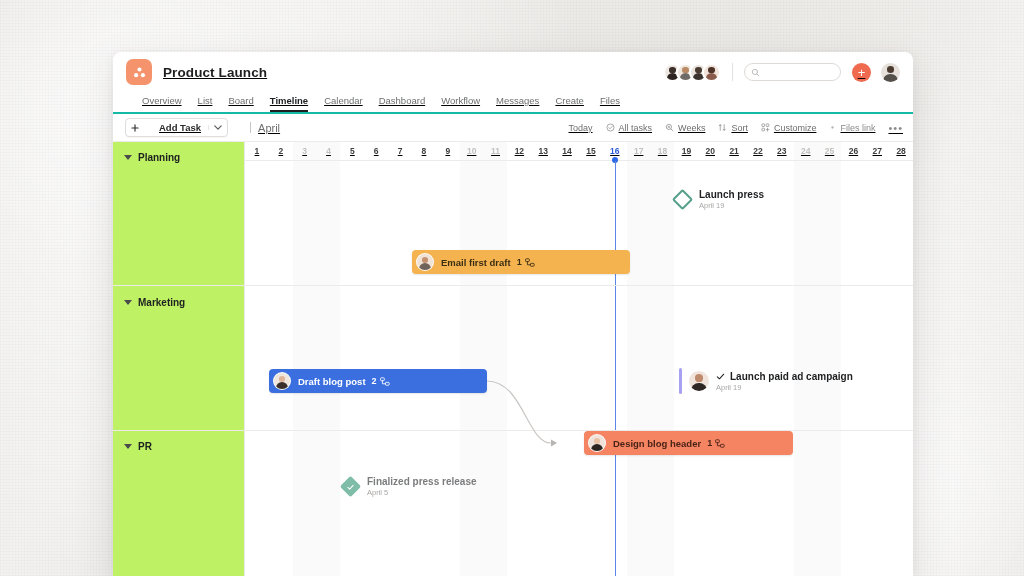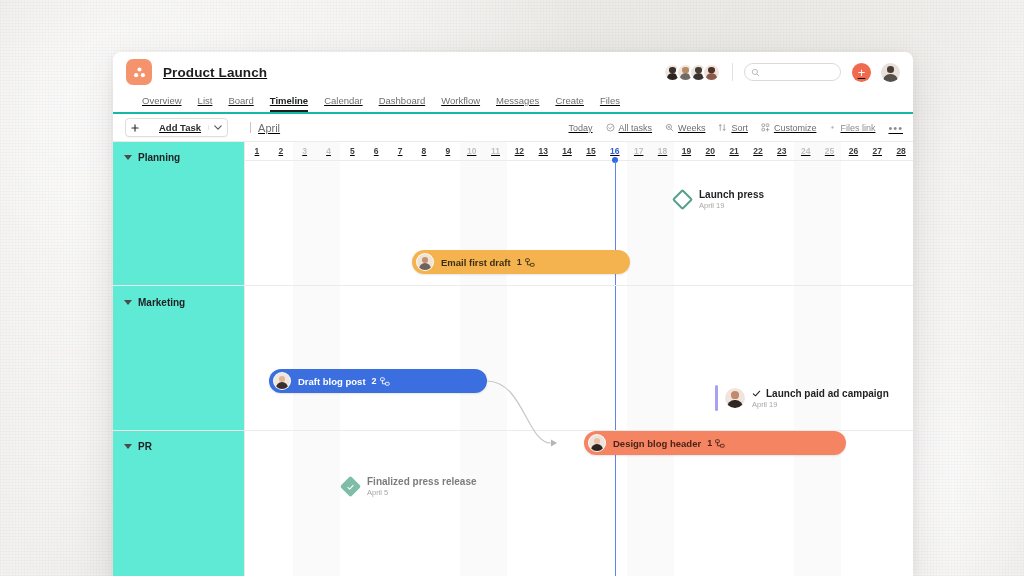--- a/index.html
+++ b/index.html
@@ -116,21 +116,21 @@
     display: flex; align-items: center; gap: 4px;
     font-size: 9px; color: #6d6e6f; white-space: nowrap;
   }
   .tb-item.link { color: #8a8b8c; }
   .tb-dots { color: #8a8b8c; font-size: 11px; letter-spacing: 1px; }
 
   
   .body-split { display: flex; flex: 1; min-height: 0; }
   .sidebar {
     width: 132px; flex: none; border-right: 1px solid #edebe9;
-    background: #5eead4; position: relative;
+    background: #bef264; position: relative;
   }
   .grid-pane { flex: 1; position: relative; overflow: hidden; background: #fff; }
 
   
   .ruler {
     height: 19px; border-bottom: 1px solid #edebe9; position: relative;
     display: flex; background: #fff;
   }
   .daycell {
     flex: 1; display: flex; align-items: center; justify-content: center;
@@ -155,21 +155,21 @@
     padding-left: 11px; font-size: 10px; font-weight: bold; color: #1e1f21;
     position: absolute; left: 0; right: 0;
   }
   .sb-divider { position: absolute; left: 0; right: 0; height: 1px; background: #edebe9; }
   .caret { width: 0; height: 0; border-left: 4px solid transparent; border-right: 4px solid transparent; border-top: 5px solid #4a4b4d; }
 
   
   .row-divider { position: absolute; left: 0; right: 0; height: 1px; background: #edebe9; }
 
   .bar {
-    position: absolute; height: 24px; border-radius: 12px;
+    position: absolute; height: 24px; border-radius: 4px;
     display: flex; align-items: center; padding-left: 4px; gap: 7px;
     box-shadow: 0 1px 2px rgba(0,0,0,.10);
   }
   .bar .av { width: 18px; height: 18px; border: 1.5px solid rgba(255,255,255,.9); }
   .bar .txt { font-size: 9.5px; font-weight: bold; display: flex; align-items: center; gap: 6px; }
   .bar.orange { background: #f5b350; }
   .bar.orange .txt { color: #3a2e13; }
   .bar.blue { background: #3b6fe0; }
   .bar.blue .txt { color: #ffffff; }
   .bar.salmon { background: #f58463; }
@@ -439,21 +439,21 @@
               <span>2</span>
               <svg width="10" height="9" viewBox="0 0 14 12" aria-hidden="true">
                 <rect x="0.8" y="0.8" width="5.2" height="4" rx="1" fill="none" stroke="#ffffff" stroke-width="1.2"></rect>
                 <rect x="7.6" y="7.2" width="5.2" height="4" rx="1" fill="none" stroke="#ffffff" stroke-width="1.2"></rect>
                 <path d="M3.4 4.8 L3.4 9.2 L7.6 9.2" fill="none" stroke="#ffffff" stroke-width="1.2" stroke-linecap="round" stroke-linejoin="round"></path>
               </svg>
             </span>
           </span>
         </div>
 
-        <div class="taskitem" style="left:434px; top:224px;margin-left:36px;">
+        <div class="taskitem" style="left:434px; top:207px;">
           <span class="accent"></span>
           <span class="av" style="background:#f1e4dc">
             <i class="head" style="background:#c08b6c"></i>
               <i class="body" style="background:#2e2724"></i>
           </span>
           <span class="ti-txt">
             <span class="ti-name">
               <svg width="9" height="9" viewBox="0 0 14 14" aria-hidden="true">
                 <polyline points="2,7.4 5.4,10.6 12,3.4" fill="none" stroke="#1e1f21" stroke-width="1.6" stroke-linecap="round" stroke-linejoin="round"></polyline>
               </svg>
@@ -461,21 +461,21 @@
             </span>
             <span class="ti-date">April 19</span>
           </span>
         </div>
 
         <svg class="dep" style="left:242px; top:220px; width:110px; height:70px;">
           <path d="M0,0 C36,0 40,62 64,62" fill="none" stroke="#c9c6c3" stroke-width="1.2"></path>
           <polygon points="64,58.6 70,62 64,65.4" fill="#b7b4b1"></polygon>
         </svg>
 
-        <div class="bar salmon" style="left:339px; top:270px; width:262px;">
+        <div class="bar salmon" style="left:339px; top:270px; width:209px;">
           <span class="av" style="background:#efe2da">
             <i class="head" style="background:#e8c1a4"></i>
               <i class="body" style="background:#2b2320"></i>
           </span>
           <span class="txt">
             <span>Design blog header</span>
             <span class="sub">
               <span>1</span>
               <svg width="10" height="9" viewBox="0 0 14 12" aria-hidden="true">
                 <rect x="0.8" y="0.8" width="5.2" height="4" rx="1" fill="none" stroke="#4a2316" stroke-width="1.2"></rect>

